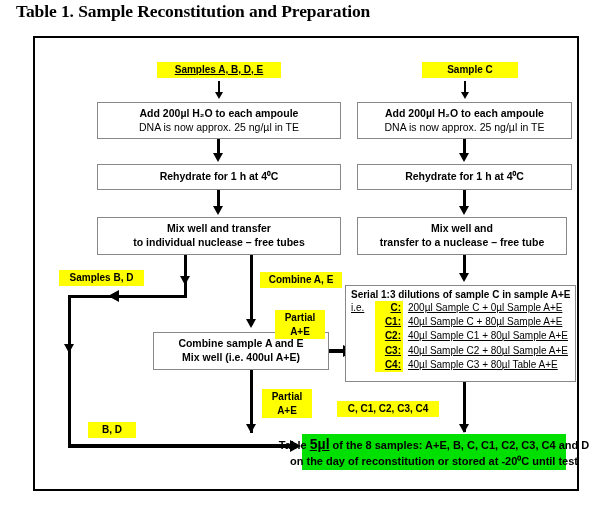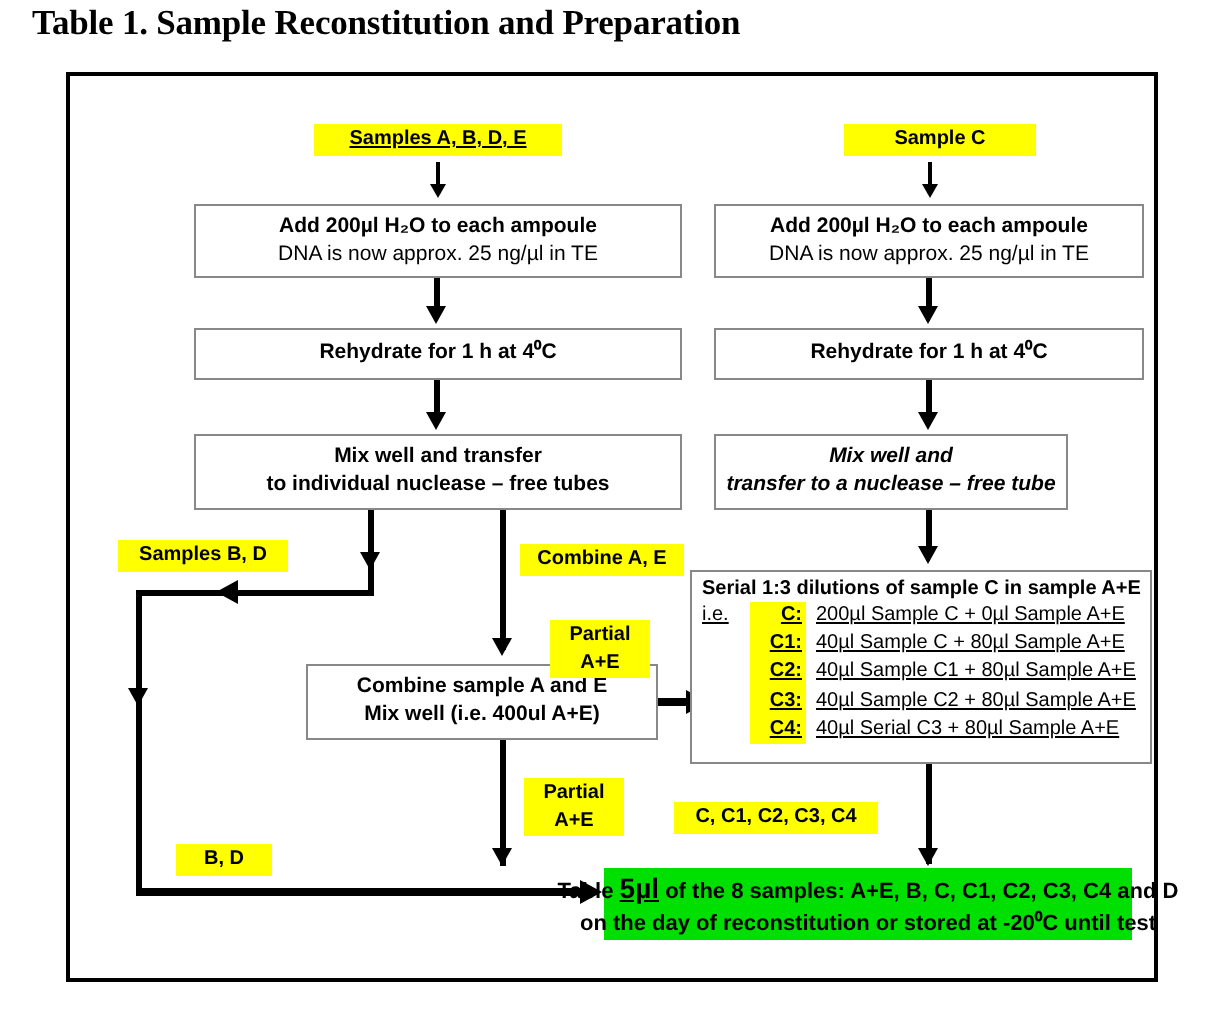--- a/index.html
+++ b/index.html
@@ -253,21 +253,21 @@
   <div class="vline" style="left:428px; top:101px; width:3px; height:16px;"></div>
   <div class="arrow-down" style="left:424px; top:115px;"></div>
 
   <div class="pbox" style="left:322px; top:126px; width:215px; height:26px;">
     <div class="l1">Rehydrate for 1 h at 4⁰C</div>
   </div>
 
   <div class="vline" style="left:428px; top:152px; width:3px; height:18px;"></div>
   <div class="arrow-down" style="left:424px; top:168px;"></div>
 
-  <div class="pbox" style="left:322px; top:179px; width:177px; height:38px;font-style:italic;">
+  <div class="pbox" style="left:322px; top:179px; width:210px; height:38px;">
     <div class="l1">Mix well and</div>
     <div class="l1b">transfer to a nuclease – free tube</div>
   </div>
 
   <div class="vline" style="left:428px; top:217px; width:3px; height:22px;"></div>
   <div class="arrow-down" style="left:424px; top:235px;"></div>
 
   <div id="dil-box" style="left:310px; top:247px; width:231px; height:97px;">
     <div class="dhead">Serial 1:3 dilutions of sample C in sample A+E</div>
     <div id="dil-rows">
@@ -287,21 +287,21 @@
           <span class="dtxt">40µl Sample C1 + 80µl Sample A+E</span>
         </div>
         <div class="drow">
           <span class="ie"></span>
           <span class="dtag">C3:</span>
           <span class="dtxt">40µl Sample C2 + 80µl Sample A+E</span>
         </div>
         <div class="drow">
           <span class="ie"></span>
           <span class="dtag">C4:</span>
-          <span class="dtxt">40µl Serial C3 + 80µl Sample A+E</span>
+          <span class="dtxt">40µl Sample C3 + 80µl Table A+E</span>
         </div>
       </div>
   </div>
 
   <div class="vline" style="left:428px; top:344px; width:3px; height:50px;"></div>
   <div class="arrow-down" style="left:424px; top:386px;"></div>
 
   <div class="ylabel" style="left:302px; top:363px; width:102px;">C, C1, C2, C3, C4</div>
 
   <div id="green-box" style="left:267px; top:396px; width:264px; height:36px;">

